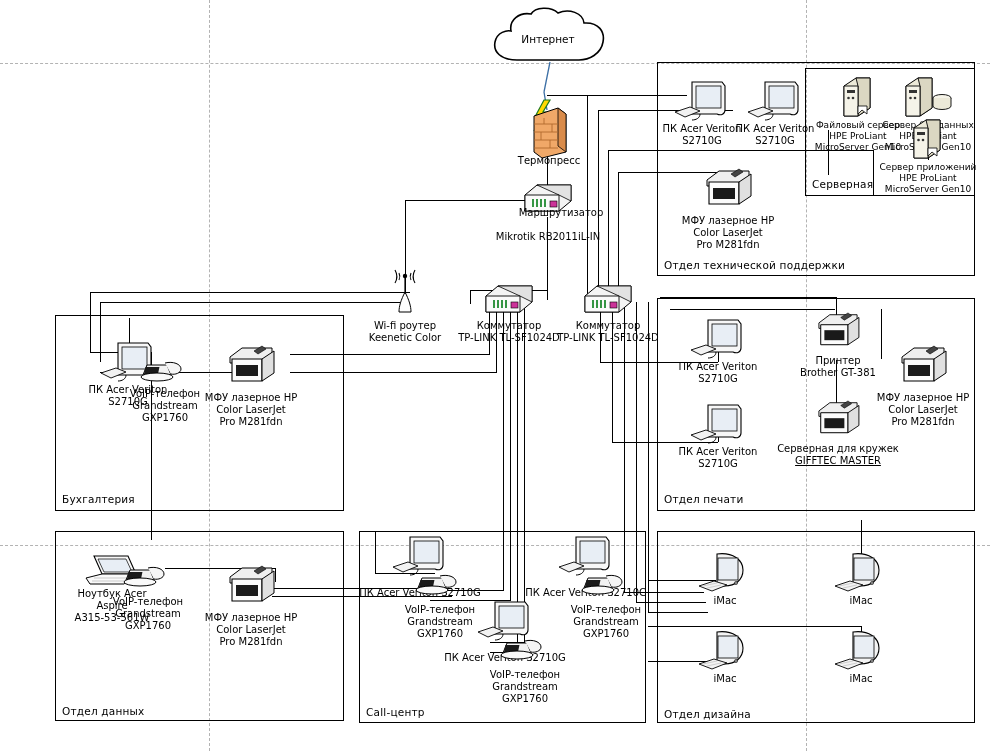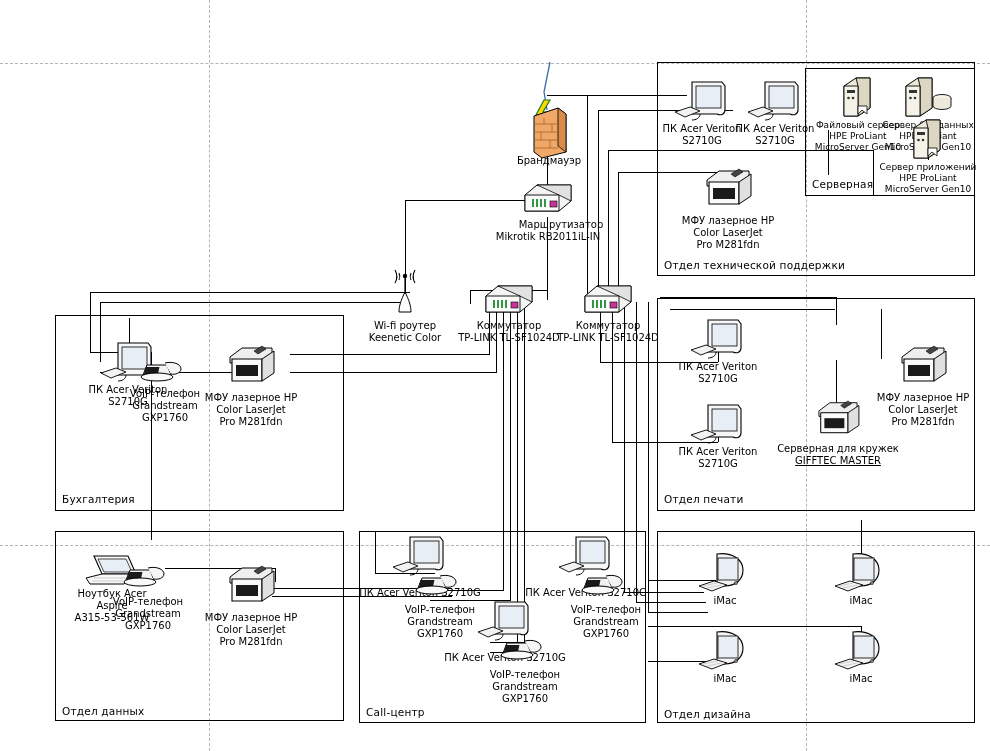--- a/index.html
+++ b/index.html
@@ -139,57 +139,65 @@
 
   <div class="zone" style="left:55px;top:531px;width:289px;height:190px;"></div>
   <div class="zone-label" style="left:62px;top:705px;">Отдел данных</div>
 
   <div class="zone" style="left:359px;top:531px;width:287px;height:192px;"></div>
   <div class="zone-label" style="left:366px;top:706px;">Call-центр</div>
 
   <div class="zone" style="left:657px;top:531px;width:318px;height:192px;"></div>
   <div class="zone-label" style="left:664px;top:708px;">Отдел дизайна</div>
 
+  <div class="node" style="left:487px;top:8px;width:122px;height:62px;">
+    <svg width="122" height="62" viewBox="0 0 122 62">
+      <path d="M30,52 C14,52 6,44 8,34 C10,24 20,22 24,23 C22,12 32,4 44,6
+               C48,-1 64,-2 71,5 C82,0 96,5 97,15 C112,14 118,24 116,34
+               C114,46 102,52 92,52 Z" fill="#ffffff" stroke="#000000" stroke-width="1.6"></path>
+    </svg>
+    <div style="position:absolute;left:0;top:25px;width:122px;text-align:center;font-size:10.5px;">Интернет</div>
+  </div>
 
   <svg class="node" style="left:531px;top:100px;" width="26" height="32">
     <path d="M13,0 L5,15 L11,15 L3,31 L20,12 L12,12 L19,0 Z" fill="#ffd800" stroke="#1f7a1f" stroke-width="1.2"></path>
   </svg>
 
   <div class="node" style="left:528px;top:106px;width:42px;height:62px;">
     <svg width="42" height="52" viewBox="0 0 42 52">
       <polygon points="6,10 30,2 38,8 38,46 14,52 6,46" fill="#f0a868" stroke="#000" stroke-width="1"></polygon>
       <polygon points="30,2 38,8 38,46 30,40" fill="#d98b4a" stroke="#000" stroke-width=".8"></polygon>
       <g stroke="#b06a2c" stroke-width=".9" fill="none">
         <line x1="6" y1="18" x2="30" y2="18"></line>
           <line x1="6" y1="26" x2="30" y2="26"></line>
         <line x1="6" y1="34" x2="30" y2="34"></line>
           <line x1="6" y1="42" x2="30" y2="42"></line>
         <line x1="16" y1="12" x2="16" y2="18"></line>
           <line x1="24" y1="18" x2="24" y2="26"></line>
         <line x1="13" y1="26" x2="13" y2="34"></line>
           <line x1="22" y1="34" x2="22" y2="42"></line>
       </g>
     </svg>
-    <div class="cap" style="top:49px;">Брандмауэр</div>
+    <div class="cap" style="top:49px;">Термопресс</div>
   </div>
 
   <div class="node" style="left:521px;top:183px;width:54px;height:60px;">
     <svg width="54" height="34" viewBox="0 0 54 34">
       <polygon points="4,12 16,2 50,2 50,18 38,28 4,28" fill="#f4f4f4" stroke="#000" stroke-width="1"></polygon>
       <polygon points="16,2 50,2 50,18 38,12" fill="#e2e2e2" stroke="#000" stroke-width=".8"></polygon>
       <polygon points="4,12 38,12 38,28 4,28" fill="#fafafa" stroke="#000" stroke-width=".9"></polygon>
       <g stroke="#1f8a2f" stroke-width="1.8">
           <line x1="12" y1="16" x2="12" y2="24"></line>
         <line x1="16" y1="16" x2="16" y2="24"></line>
           <line x1="20" y1="16" x2="20" y2="24"></line>
         <line x1="24" y1="16" x2="24" y2="24"></line>
         </g>
       <rect x="29" y="18" width="7" height="6" fill="#cc3399" stroke="#000" stroke-width=".6"></rect>
     </svg>
-    <div class="cap" style="top:36px;padding-left:26px;">Маршрутизатор</div>
+    <div class="cap" style="top:24px;padding-left:26px;">Маршрутизатор</div>
     <div class="cap" style="top:48px;">Mikrotik RB2011iL-IN</div>
   </div>
 
   <div class="node" style="left:382px;top:270px;width:46px;height:60px;">
     <svg width="46" height="48" viewBox="0 0 46 48">
       <path d="M23,22 C19,30 17,36 17,42 L29,42 C29,36 27,30 23,22 Z" fill="#fdfdfd" stroke="#000" stroke-width="1"></path>
       <line x1="23" y1="6" x2="23" y2="24" stroke="#000" stroke-width="1.2"></line>
       <circle cx="23" cy="6" r="2.2" fill="#000"></circle>
       <path d="M17,3 A8,8 0 0 1 17,10" fill="none" stroke="#000" stroke-width="1.1"></path>
       <path d="M29,3 A8,8 0 0 0 29,10" fill="none" stroke="#000" stroke-width="1.1"></path>
@@ -366,20 +374,31 @@
     <svg width="60" height="44" viewBox="0 0 60 44">
       <path d="M20,2 L50,2 L53,6 L53,30 C53,34 49,36 45,34 L20,34 Z" fill="#f7f7f7" stroke="#000" stroke-width="1.1"></path>
       <rect x="24" y="6" width="25" height="22" fill="#e8eef5" stroke="#000" stroke-width=".8"></rect>
       <path d="M28,34 C28,38 24,40 20,40" fill="none" stroke="#000" stroke-width="1"></path>
       <polygon points="3,32 18,27 28,31 13,37" fill="#f2f2f2" stroke="#000" stroke-width=".9"></polygon>
     </svg>
     <div class="cap" style="top:43px;">ПК Acer Veriton</div>
     <div class="cap" style="top:55px;">S2710G</div>
   </div>
 
+  <div class="node" style="left:805px;top:312px;width:66px;height:60px;">
+    <svg width="66" height="40" viewBox="0 0 66 44">
+      <polygon points="12,12 24,3 54,3 54,10 42,18 12,18" fill="#efefef" stroke="#000" stroke-width="1"></polygon>
+      <polygon points="14,14 14,36 44,36 44,14" fill="#fbfbfb" stroke="#000" stroke-width="1.1"></polygon>
+      <polygon points="44,14 56,6 56,28 44,36" fill="#e0e0e0" stroke="#000" stroke-width="1"></polygon>
+      <rect x="18" y="20" width="22" height="11" fill="#1a1a1a"></rect>
+      <polygon points="36,6 44,1 48,4 40,9" fill="#444" stroke="#000" stroke-width=".6"></polygon>
+    </svg>
+    <div class="cap" style="top:43px;">Принтер</div>
+    <div class="cap" style="top:55px;">Brother GT-381</div>
+  </div>
 
   <div class="node" style="left:805px;top:400px;width:66px;height:60px;">
     <svg width="66" height="40" viewBox="0 0 66 44">
       <polygon points="12,12 24,3 54,3 54,10 42,18 12,18" fill="#efefef" stroke="#000" stroke-width="1"></polygon>
       <polygon points="14,14 14,36 44,36 44,14" fill="#fbfbfb" stroke="#000" stroke-width="1.1"></polygon>
       <polygon points="44,14 56,6 56,28 44,36" fill="#e0e0e0" stroke="#000" stroke-width="1"></polygon>
       <rect x="18" y="20" width="22" height="11" fill="#1a1a1a"></rect>
       <polygon points="36,6 44,1 48,4 40,9" fill="#444" stroke="#000" stroke-width=".6"></polygon>
     </svg>
     <div class="cap" style="top:43px;">Серверная для кружек</div>

